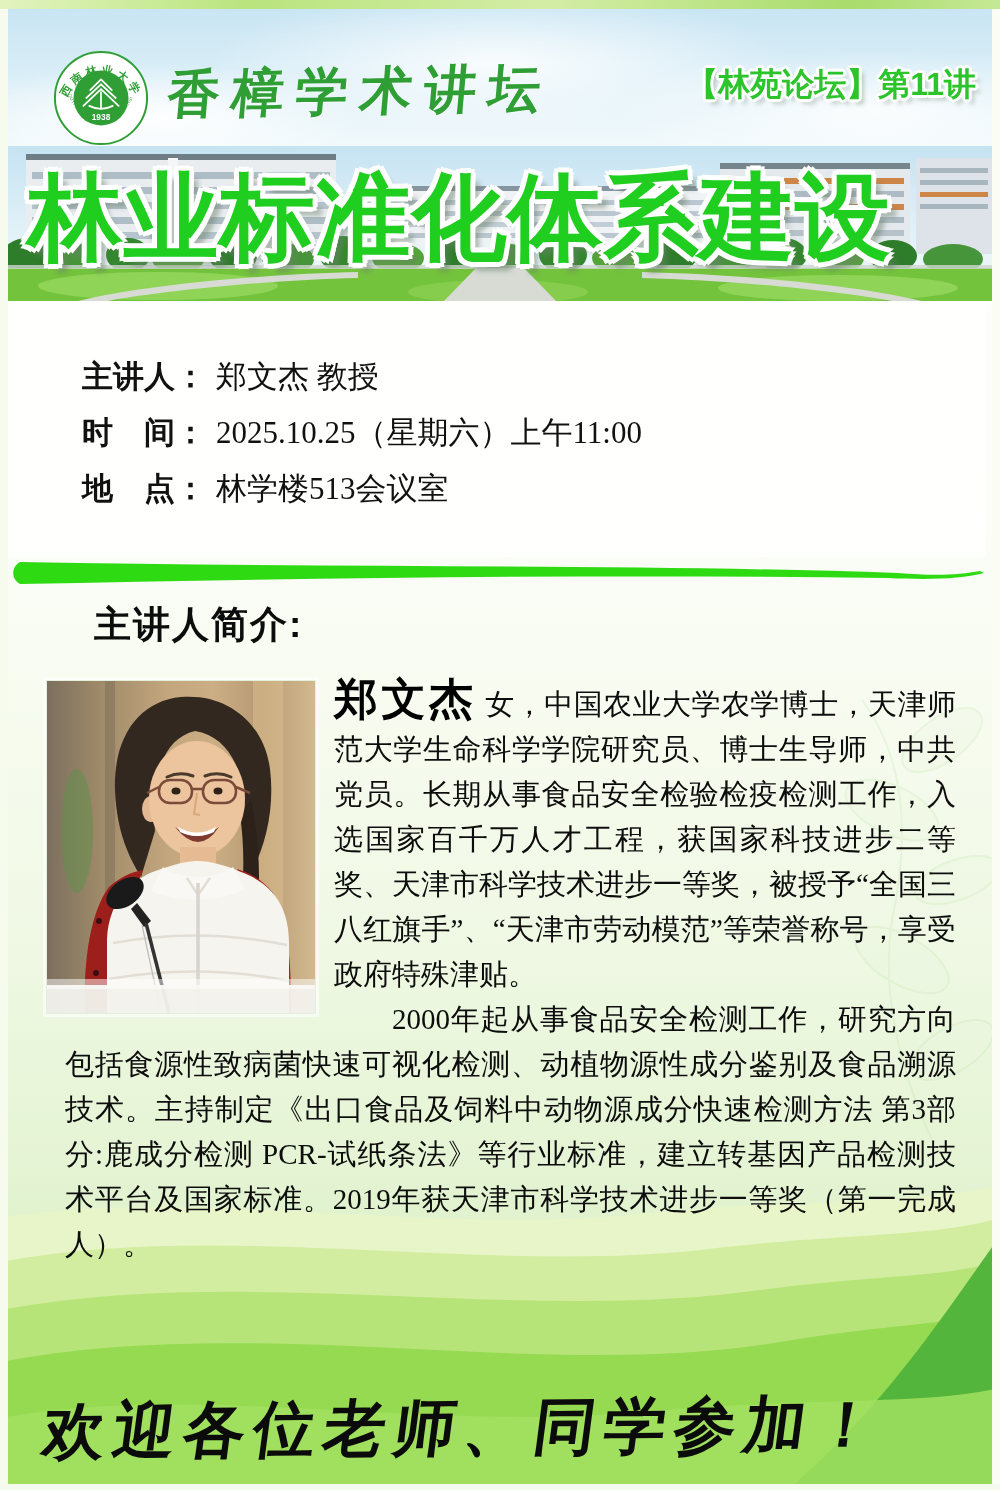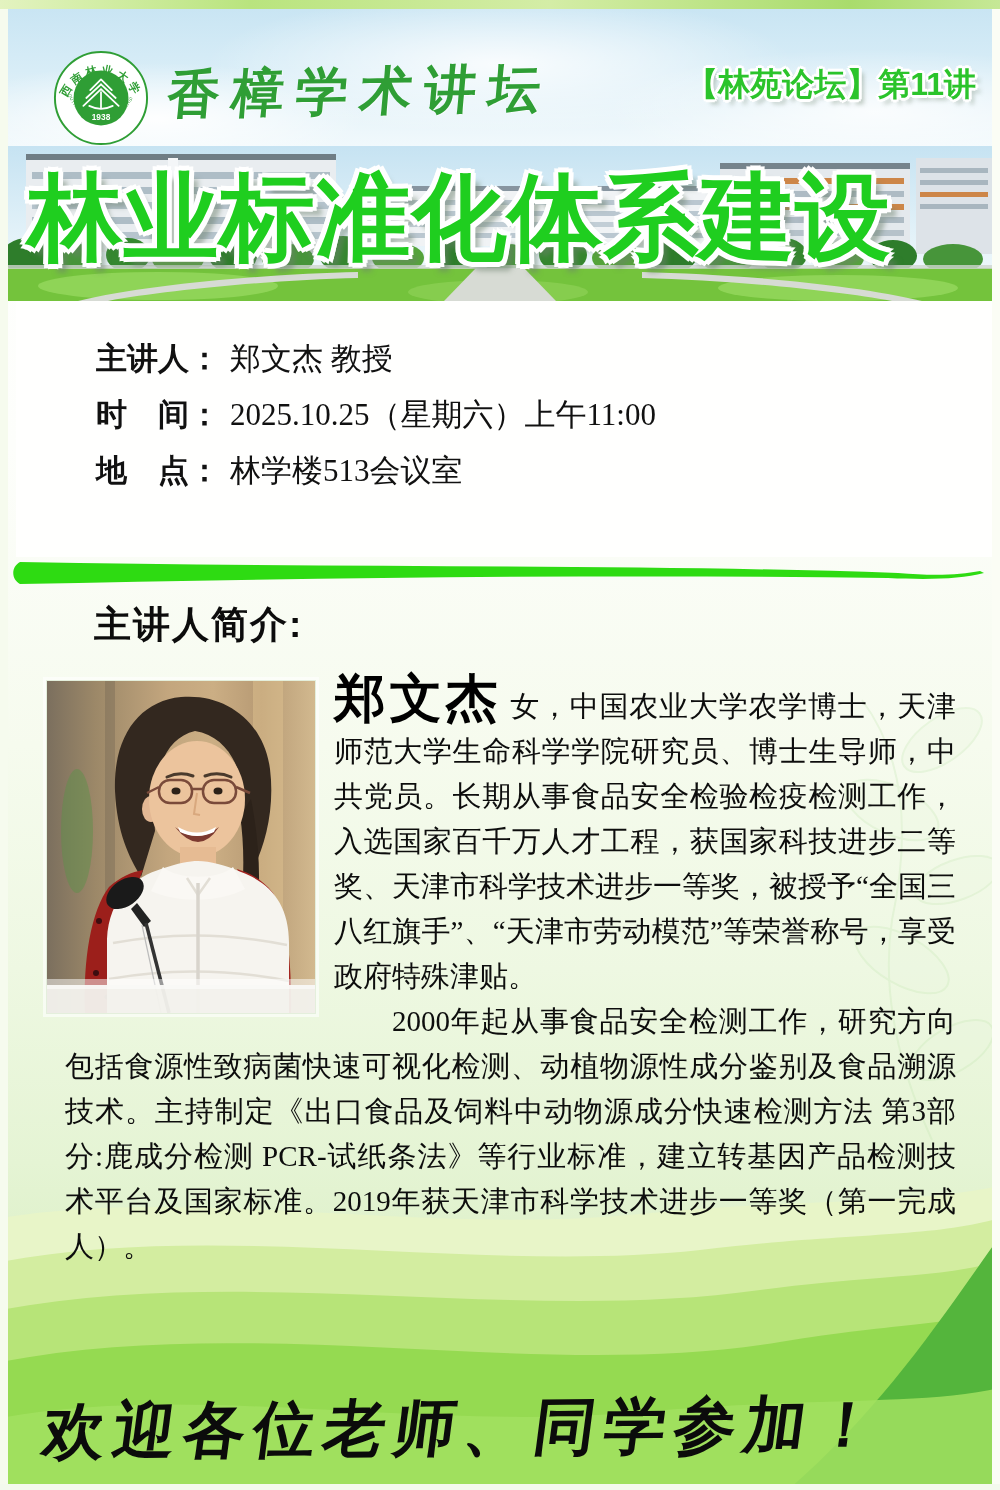--- a/index.html
+++ b/index.html
@@ -48,40 +48,40 @@
   .banner svg{display:block;}
   .banner-title{
     position:absolute;top:50%;left:50%;transform:translate(-50%,-54%);
     font-size:95px;font-weight:900;color:#1fce1f;white-space:nowrap;letter-spacing:1px;
     text-shadow:5px 0 0 #fff,-5px 0 0 #fff,0 5px 0 #fff,0 -5px 0 #fff,
       4px 4px 0 #fff,-4px 4px 0 #fff,4px -4px 0 #fff,-4px -4px 0 #fff,
       9px 9px 5px rgba(110,130,110,.5);
   }
 
   
-  .info{position:absolute;top:301px;left:16px;width:984px;height:256px;background:#fffffe;
-    padding:40px 0 0 80px;box-sizing:border-box;}
+  .info{position:absolute;top:301px;left:2px;width:984px;height:256px;background:#fffffe;
+    padding:58px 0 0 80px;box-sizing:border-box;}
   .info-row{margin-bottom:15px;line-height:36px;white-space:nowrap;}
   .info-label{font-size:31px;font-weight:700;color:#111;}
   .info-value{font-family:"Liberation Serif","DejaVu Serif",serif;font-size:31px;color:#111;margin-left:10px;}
 
   
   .divider{position:absolute;top:560px;left:8px;width:984px;height:26px;}
 
   
   .section-title{position:absolute;top:600px;left:54px;font-size:37px;font-weight:800;color:#0c0c0c;letter-spacing:2px;margin-left:40px;}
   .bio{position:absolute;top:676px;left:46px;width:910px;z-index:5;}
   .speaker-photo{float:left;width:268px;height:332px;margin:4px 18px 10px 0;
     border:1px solid #e4efdc;box-shadow:0 0 0 3px rgba(255,255,255,.6);}
   .speaker-photo svg{display:block;}
   .bio p{margin:0;font-family:"Liberation Serif","DejaVu Serif",serif;
     font-size:29px;line-height:45px;color:#0d0d0d;text-align:justify;}
   .bio p.indent{text-indent:2em;margin-left:19px;}
   .speaker-name{font-family:"Liberation Sans","DejaVu Sans",sans-serif;
-    font-size:52px;font-weight:900;color:#000;margin-right:9px;letter-spacing:3px;}
+    font-size:44px;font-weight:900;color:#000;margin-right:9px;letter-spacing:3px;}
 
   
   .leaf-watermark{position:absolute;top:620px;right:8px;width:250px;height:560px;opacity:.5;z-index:1;}
 
   
   .waves{position:absolute;left:0;right:0;bottom:0;height:320px;z-index:2;}
   .welcome{
     position:absolute;top:1386px;left:44px;z-index:10;
     font-family:"Liberation Serif","DejaVu Serif",serif;
     font-size:62px;font-weight:900;color:#0b0b0b;letter-spacing:8px;white-space:nowrap;

